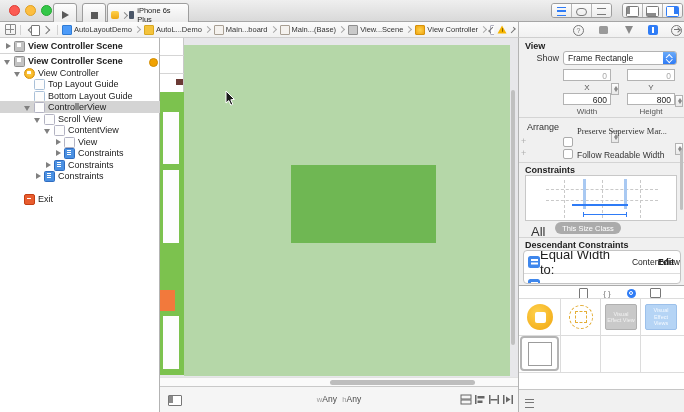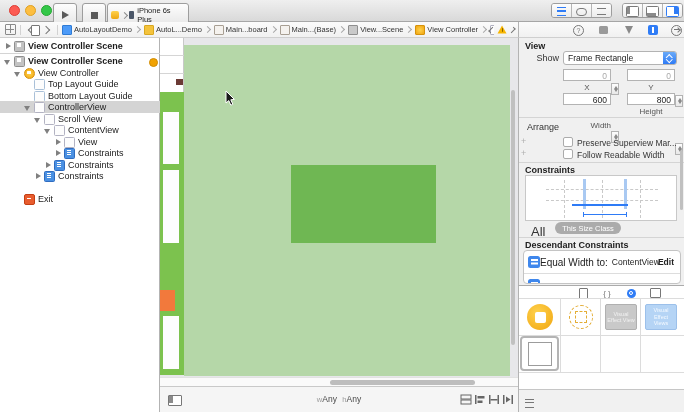--- a/index.html
+++ b/index.html
@@ -431,34 +431,34 @@
     <div class="abs stepper" style="left:92px;top:31px;height:12px;"></div>
     <div class="abs field dis" style="left:108px;top:31px;width:48px;height:12px;">0</div>
     <div class="abs stepper" style="left:156px;top:31px;height:12px;"></div>
     <div class="abs axlabel" style="left:44px;top:45px;width:48px;">X</div>
     <div class="abs axlabel" style="left:108px;top:45px;width:48px;">Y</div>
 
     <div class="abs field" style="left:44px;top:55px;width:48px;height:12px;">600</div>
     <div class="abs stepper" style="left:92px;top:55px;height:12px;"></div>
     <div class="abs field" style="left:108px;top:55px;width:48px;height:12px;">800</div>
     <div class="abs stepper" style="left:156px;top:55px;height:12px;"></div>
-    <div class="abs axlabel" style="left:44px;top:83px;width:48px;text-align:right;">Width</div>
+    <div class="abs axlabel" style="left:44px;top:69px;width:48px;">Width</div>
     <div class="abs axlabel" style="left:108px;top:69px;width:48px;">Height</div>
 
     <div class="abs hr" style="left:0;top:79px;width:166px;"></div>
 
     <div class="abs ilabel" style="left:0px;top:84px;width:40px;">Arrange</div>
     <div class="abs popup" style="left:44px;top:82px;width:114px;height:13px;">
       <span>Position View</span>
       <span class="cap"></span>
     </div>
 
     <div class="abs plus" style="left:2px;top:98px;">+</div>
     <div class="abs cb" style="left:44px;top:99px;"></div>
-    <div class="abs cblabel" style="left:58px;top:100px;">Preserve Superview Mar...</div>
+    <div class="abs cblabel" style="left:58px;top:88px;font-family:Liberation Serif, serif;">Preserve Superview Mar...</div>
     <div class="abs plus" style="left:2px;top:110px;">+</div>
     <div class="abs cb" style="left:44px;top:111px;"></div>
     <div class="abs cblabel" style="left:58px;top:112px;">Follow Readable Width</div>
 
     <div class="abs hr" style="left:0;top:124px;width:166px;"></div>
     <div class="abs ihead" style="left:6px;top:127px;">Constraints</div>
 
     <div class="abs diagram" style="left:6px;top:137px;width:152px;height:46px;">
       <div class="dash-v" style="left:38px;top:4px;height:38px;"></div>
       <div class="dash-v" style="left:76px;top:4px;height:38px;"></div>
@@ -474,21 +474,21 @@
     </div>
     <div class="abs" style="left:12px;top:186px;font-size:13px;color:#333;">All</div>
     <div class="abs pill" style="left:36px;top:184px;width:66px;height:12px;">This Size Class</div>
 
     <div class="abs hr" style="left:0;top:199px;width:166px;"></div>
     <div class="abs ihead" style="left:6px;top:202px;">Descendant Constraints</div>
 
     <div class="abs dlist" style="left:4px;top:212px;width:158px;height:34px;">
       <div style="position:relative;height:22px;border-bottom:1px solid #ddd;display:flex;align-items:center;">
         <div class="dicon" style="margin-left:4px;"></div>
-        <span style="font-size:10px;color:#222;">Equal Width to:</span>
+        <span style="font-size:13px;color:#222;">Equal Width to:</span>
         <span style="font-size:8.5px;color:#222;margin-left:4px;">ContentView</span>
         <span class="editbtn" style="position:absolute;right:6px;">Edit</span>
       </div>
       <div style="position:relative;height:14px;display:flex;align-items:center;">
         <div class="dicon" style="margin-left:4px;margin-top:8px;"></div>
       </div>
     </div>
     <div class="abs vthumb" style="left:161px;top:112px;height:60px;width:3px;"></div>
   </div>
 

